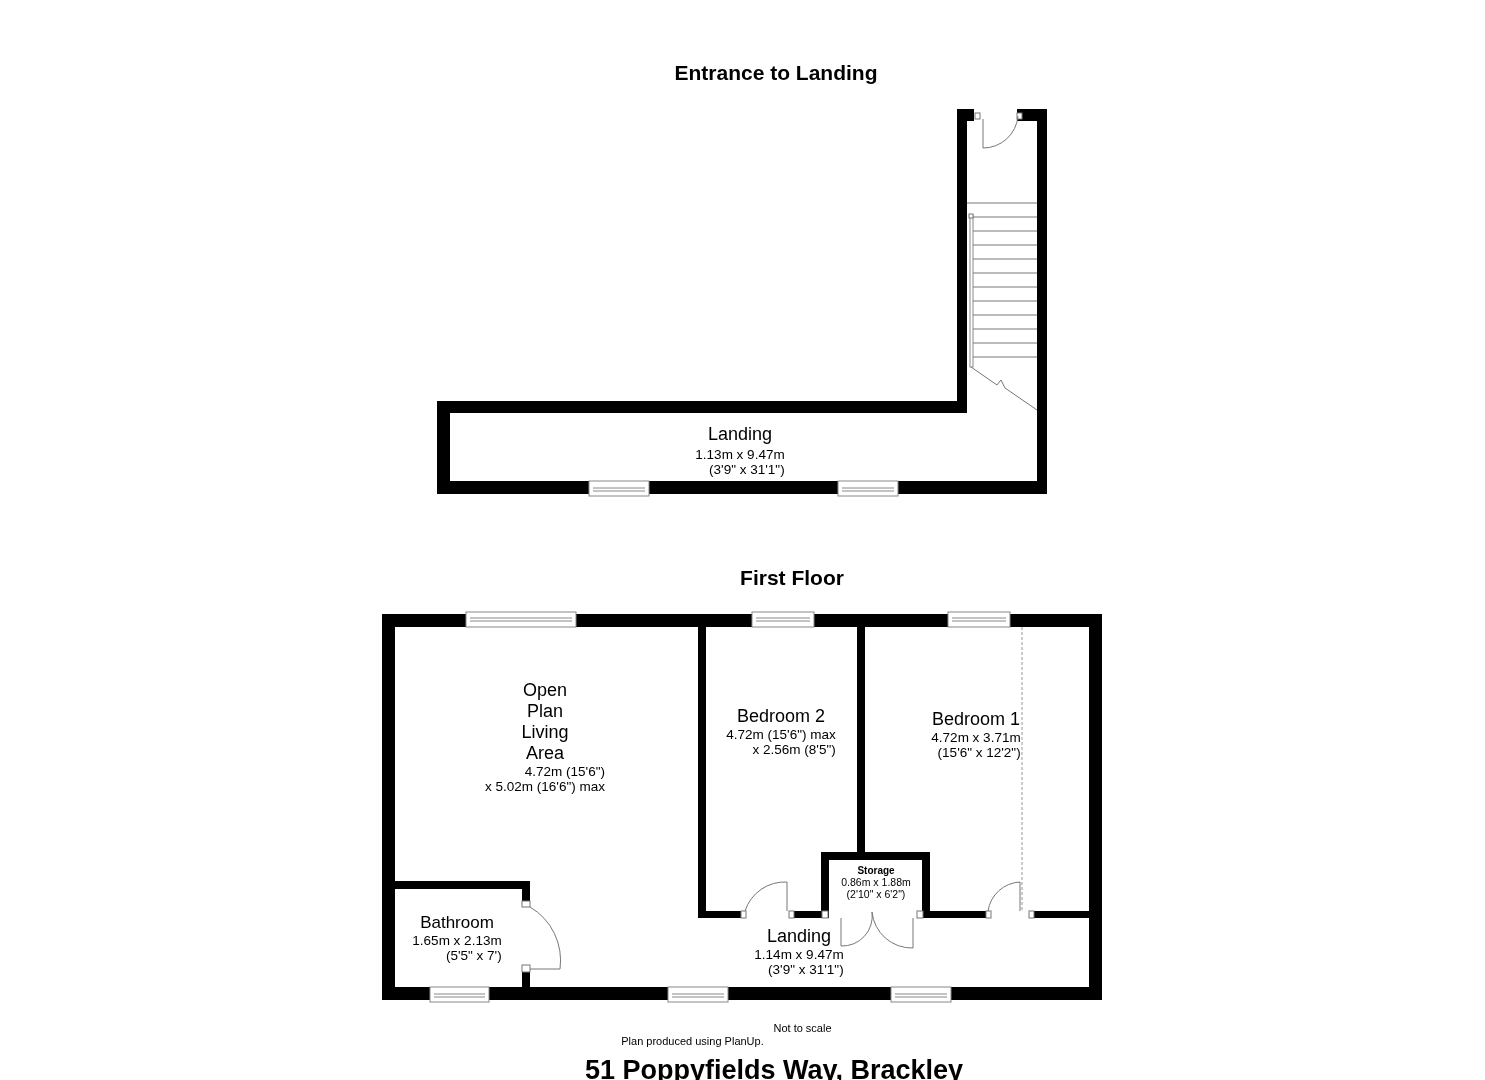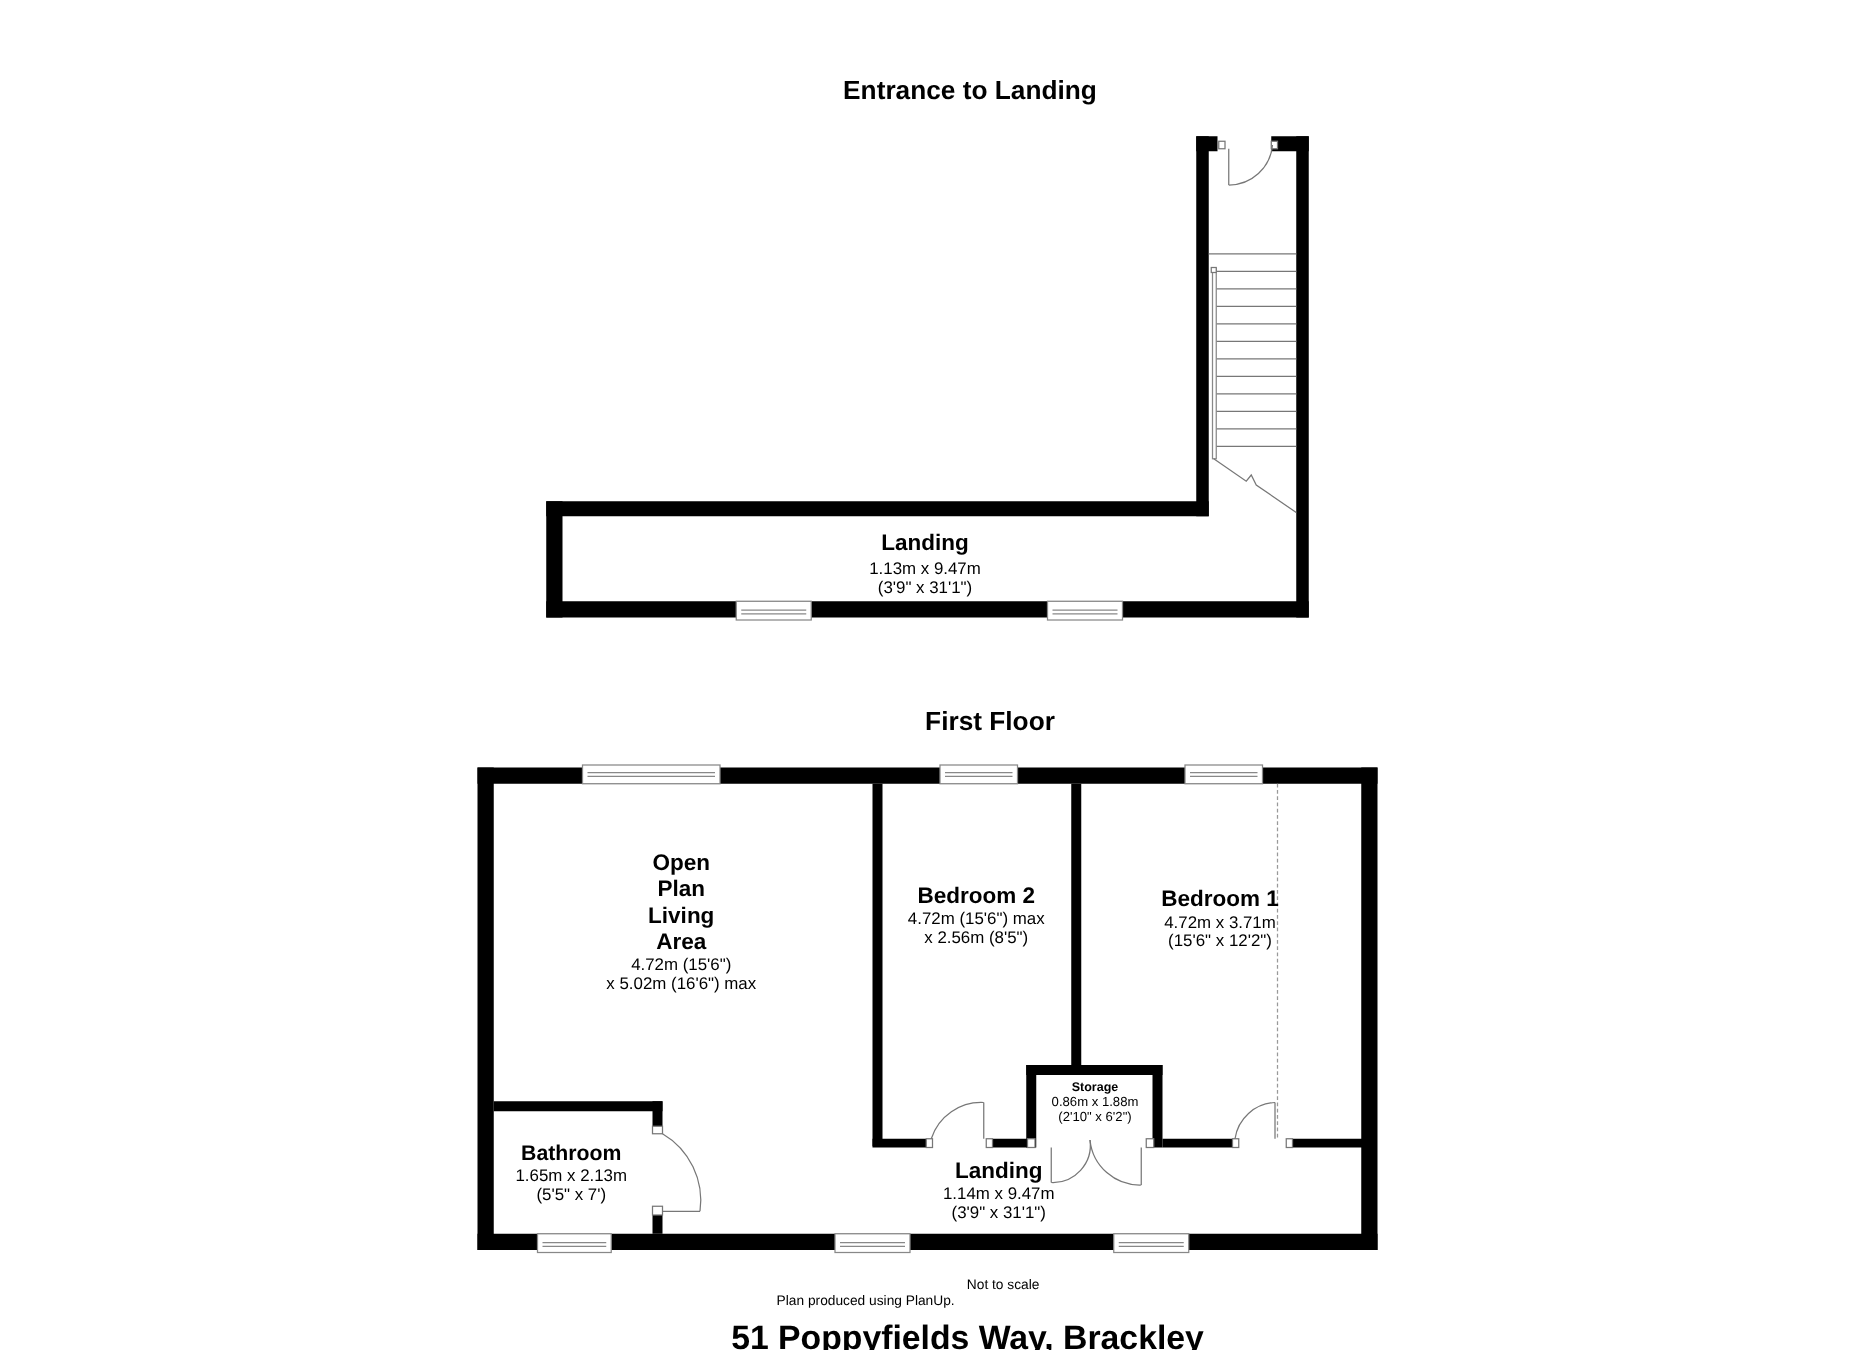--- a/index.html
+++ b/index.html
@@ -1,22 +1,22 @@
 <!DOCTYPE html>
 <html><head>
 <meta charset="utf-8">
 <style>
   html, body { margin: 0; padding: 0; background: #ffffff; }
   body { width: 1485px; height: 1080px; position: relative; overflow: hidden;
          font-family: "Liberation Sans", "DejaVu Sans", sans-serif; color: #000; }
   #plan { position: absolute; left: 0; top: 0; }
   .txt { position: absolute; text-align: center; white-space: nowrap; line-height: 1; padding-left: 36px; }
   .section-title { font-weight: bold; font-size: 21px; }
-  .room-name { font-weight: bold; font-size: 18px; }
-  .room-dim { font-size: 13.5px; }
+  .room-name { font-weight: normal; font-size: 18px; }
+  .room-dim { font-size: 13.5px; text-align: right; }
   .small-name { font-weight: bold; font-size: 10px; }
   .small-dim { font-size: 10.5px; }
   .footer-note { font-size: 11px; }
   .address { font-weight: bold; font-size: 27px; }
   .block { position: absolute; text-align: center; transform: translateX(-50%); }
   .block div { white-space: nowrap; }
 </style>
 </head>
 <body>
 

